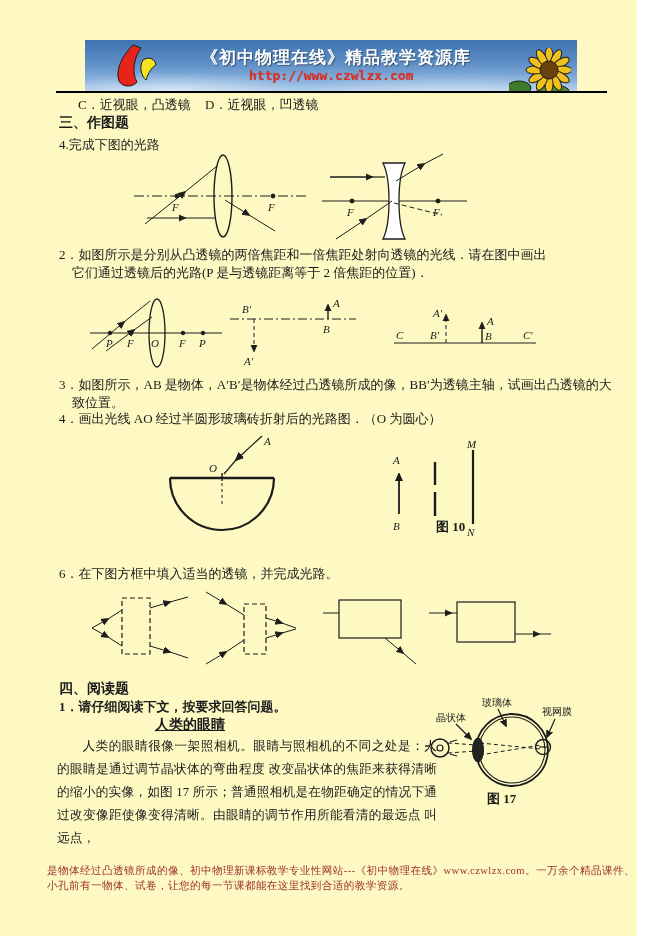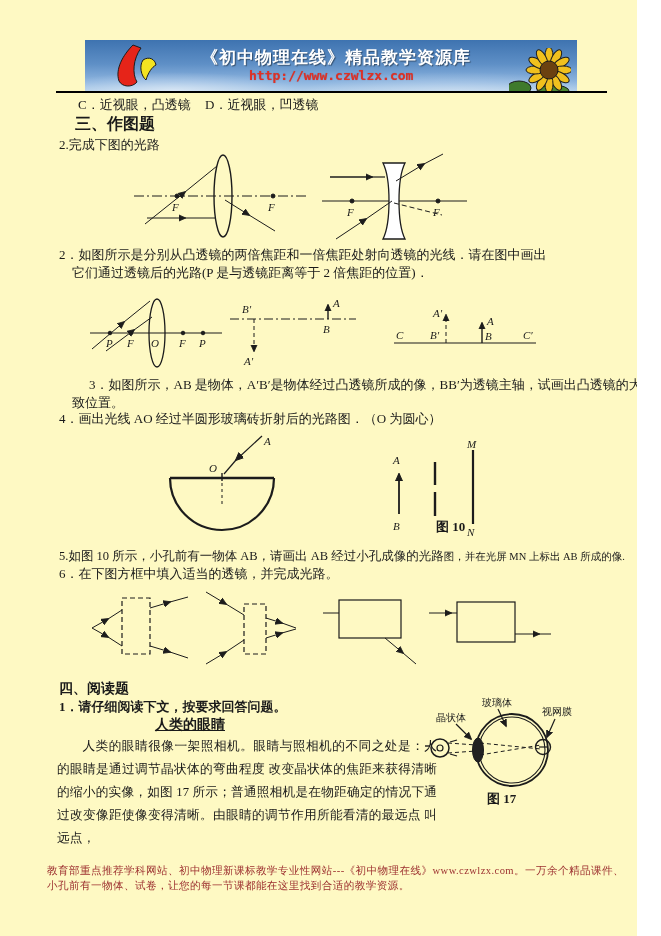--- a/index.html
+++ b/index.html
@@ -84,22 +84,22 @@
           </g>
       </g>
       <circle cx="40" cy="22" r="9" fill="#6b4110" stroke="#3c2405" stroke-width="1"></circle>
     </svg>
   </div>
   <div id="rule-top" class="abs"></div>
 
   <div class="abs txt" style="left:78px;top:96px;">C．近视眼，凸透镜</div>
   <div class="abs txt" style="left:205px;top:96px;">D．近视眼，凹透镜</div>
 
-  <div class="abs txt bold" style="left:59px;top:114px;font-size:16px;margin-left:16px;">三、作图题</div>
-  <div class="abs txt" style="left:59px;top:136px;">2.完成下图的光路</div>
+  <div class="abs txt bold" style="left:59px;top:114px;font-size:14px;">三、作图题</div>
+  <div class="abs txt" style="left:59px;top:136px;">4.完成下图的光路</div>
 
   <div class="abs fig" style="left:133px;top:150px;">
     <svg width="175" height="90" viewBox="0 0 175 90">
       <defs>
           <marker id="mk1" viewBox="0 0 10 10" refX="8" refY="5" markerWidth="8" markerHeight="8" orient="auto" markerUnits="userSpaceOnUse">
             <path d="M0,1 L9,5 L0,9 Z" fill="#1c1c1c" stroke="none"></path>
           </marker>
         </defs>
       <line x1="1" y1="46" x2="174" y2="46" stroke-width="1" stroke-dasharray="10 3 2 3"></line>
       <ellipse cx="90" cy="46" rx="9" ry="41" fill="none" stroke-width="1.4"></ellipse>
@@ -196,21 +196,21 @@
       <text class="lab" x="133" y="36">C′</text>
       <line x1="56" y1="40" x2="56" y2="12" stroke-width="1" stroke-dasharray="4 3" marker-end="url(#mk5)"></line>
       <text class="lab" x="43" y="14">A′</text>
       <text class="lab" x="40" y="36">B′</text>
       <line x1="92" y1="40" x2="92" y2="20" stroke-width="1.4" marker-end="url(#mk5)"></line>
       <text class="lab" x="97" y="22">A</text>
       <text class="lab" x="95" y="37">B</text>
     </svg>
   </div>
 
-  <div class="abs txt" style="left:59px;top:376px;margin-left:30px;">3．如图所示，AB 是物体，A′B′是物体经过凸透镜所成的像，BB′为透镜主轴，试画出凸透镜的大</div>
+  <div class="abs txt" style="left:59px;top:376px;">3．如图所示，AB 是物体，A′B′是物体经过凸透镜所成的像，BB′为透镜主轴，试画出凸透镜的大</div>
   <div class="abs txt" style="left:72px;top:394px;">致位置。</div>
   <div class="abs txt" style="left:59px;top:410px;">4．画出光线 AO 经过半圆形玻璃砖折射后的光路图．（O 为圆心）</div>
 
   <div class="abs fig" style="left:152px;top:430px;">
     <svg width="140" height="105" viewBox="0 0 140 105">
       <defs>
           <marker id="mk6" viewBox="0 0 10 10" refX="8" refY="5" markerWidth="9" markerHeight="9" orient="auto" markerUnits="userSpaceOnUse">
             <path d="M0,1 L9,5 L0,9 Z" fill="#1c1c1c" stroke="none"></path>
           </marker>
         </defs>
@@ -237,21 +237,20 @@
       <text class="lab" x="10" y="90">B</text>
       <line x1="52" y1="22" x2="52" y2="45" stroke-width="2.4"></line>
       <line x1="52" y1="52" x2="52" y2="76" stroke-width="2.4"></line>
       <line x1="90" y1="10" x2="90" y2="84" stroke-width="2.2"></line>
       <text class="lab" x="84" y="8">M</text>
       <text class="lab" x="84" y="96">N</text>
     </svg>
   </div>
   <div class="abs txt bold" style="left:436px;top:518px;">图 10</div>
 
-  <div class="abs txt" style="left:59px;top:548px;font-size:12.5px;"><span>5.如图 10 所示，小孔前有一物体 AB，请画出 AB 经过小孔成像的光路</span><span class="small">图，并在光屏 MN 上标出 AB 所成的像.</span></div>
   <div class="abs txt" style="left:59px;top:565px;">6．在下图方框中填入适当的透镜，并完成光路。</div>
 
   <div class="abs fig" style="left:82px;top:592px;">
     <svg width="112" height="80" viewBox="0 0 112 80">
       <defs>
           <marker id="mk8" viewBox="0 0 10 10" refX="8" refY="5" markerWidth="8" markerHeight="8" orient="auto" markerUnits="userSpaceOnUse">
             <path d="M0,1 L9,5 L0,9 Z" fill="#1c1c1c" stroke="none"></path>
           </marker>
         </defs>
       <rect x="40" y="6" width="28" height="56" fill="none" stroke-width="1.2" stroke-dasharray="5 3"></rect>
@@ -343,16 +342,16 @@
       <text class="cjk" x="58" y="10">玻璃体</text>
       <line x1="74" y1="13" x2="82" y2="30" stroke-width="1.2" marker-end="url(#mk12)"></line>
       <text class="cjk" x="12" y="25">晶状体</text>
       <line x1="32" y1="28" x2="47" y2="43" stroke-width="1.2" marker-end="url(#mk12)"></line>
       <text class="cjk" x="118" y="19">视网膜</text>
       <line x1="131" y1="23" x2="123" y2="41" stroke-width="1.2" marker-end="url(#mk12)"></line>
     </svg>
   </div>
   <div class="abs txt bold" style="left:487px;top:790px;">图 17</div>
 
-  <div class="abs footer-line" style="left:47px;top:864px;white-space:nowrap;">教育部重点推荐学科网站、初中物理新课标教学专业性网站---《初中物理在线》www.czwlzx.com。一万余个精品课件、</div>
+  <div class="abs footer-line" style="left:47px;top:864px;white-space:nowrap;">是物体经过凸透镜所成的像、初中物理新课标教学专业性网站---《初中物理在线》www.czwlzx.com。一万余个精品课件、</div>
   <div class="abs footer-line" style="left:47px;top:879px;white-space:nowrap;">小孔前有一物体、试卷，让您的每一节课都能在这里找到合适的教学资源。</div>
 
 </div>
 
 </body></html>

